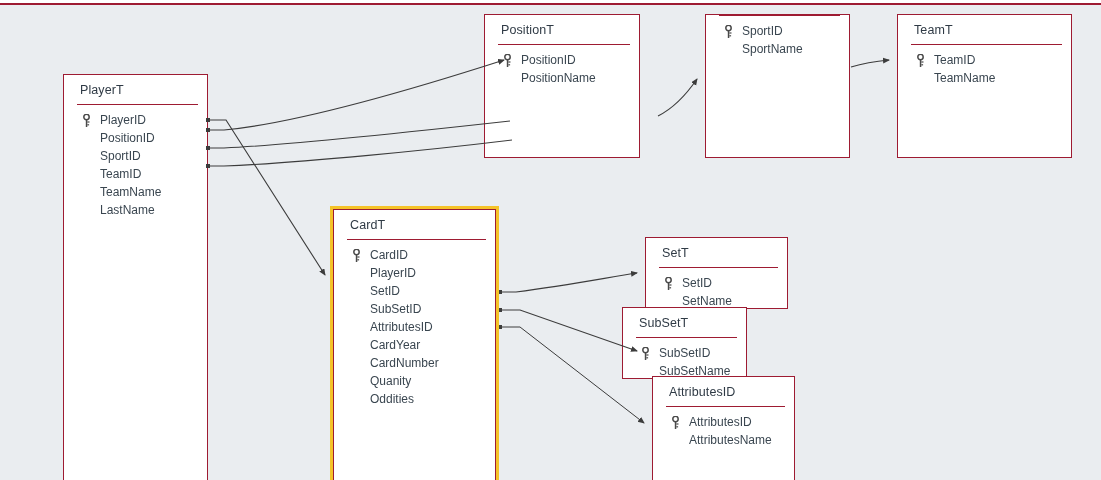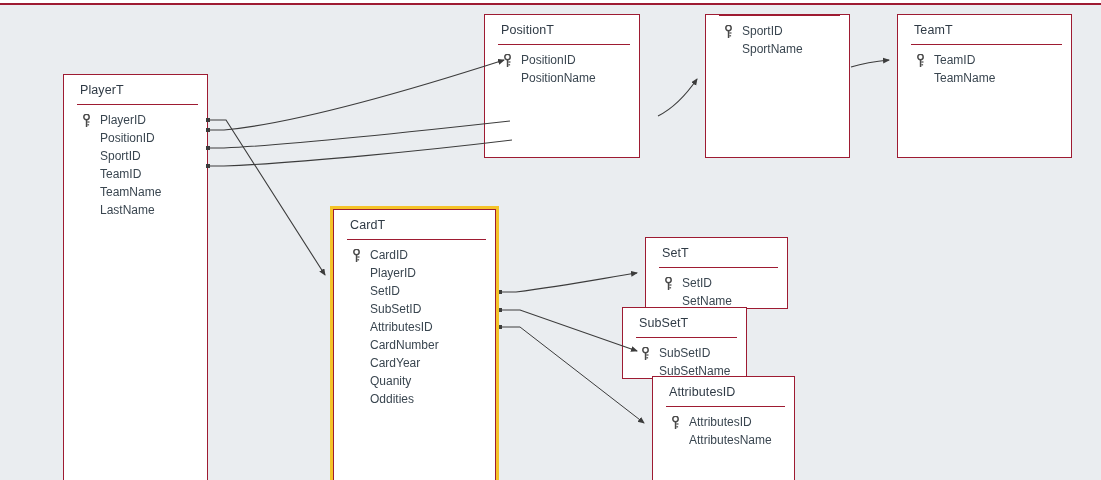--- a/index.html
+++ b/index.html
@@ -208,22 +208,22 @@
             <li class="fld"><svg class="keyicon" viewBox="0 0 9 13" xmlns="http://www.w3.org/2000/svg">
                 <circle cx="4.5" cy="3" r="2.7" fill="none" stroke="#4a4a4a" stroke-width="1.5"></circle>
                 <rect x="3.8" y="5" width="1.5" height="8" fill="#4a4a4a"></rect>
                 <rect x="5.3" y="7.4" width="2.2" height="1.2" fill="#4a4a4a"></rect>
                 <rect x="5.3" y="10.2" width="1.8" height="1.2" fill="#4a4a4a"></rect>
               </svg><span>CardID</span></li>
             <li class="fld"><span>PlayerID</span></li>
             <li class="fld"><span>SetID</span></li>
             <li class="fld"><span>SubSetID</span></li>
             <li class="fld"><span>AttributesID</span></li>
+            <li class="fld"><span>CardYear</span></li>
             <li class="fld"><span>CardNumber</span></li>
-            <li class="fld"><span>CardYear</span></li>
             <li class="fld"><span>Quanity</span></li>
             <li class="fld"><span>Oddities</span></li>
           </ul>
         </div>
         <div class="tbl" style="left: 645px; top: 232px; width: 143px; height: 72px;">
           <div class="tbl-title">SetT</div>
           <div class="tbl-sep"></div>
           <ul class="fields">
             <li class="fld"><svg class="keyicon" viewBox="0 0 9 13" xmlns="http://www.w3.org/2000/svg">
                 <circle cx="4.5" cy="3" r="2.7" fill="none" stroke="#4a4a4a" stroke-width="1.5"></circle>

